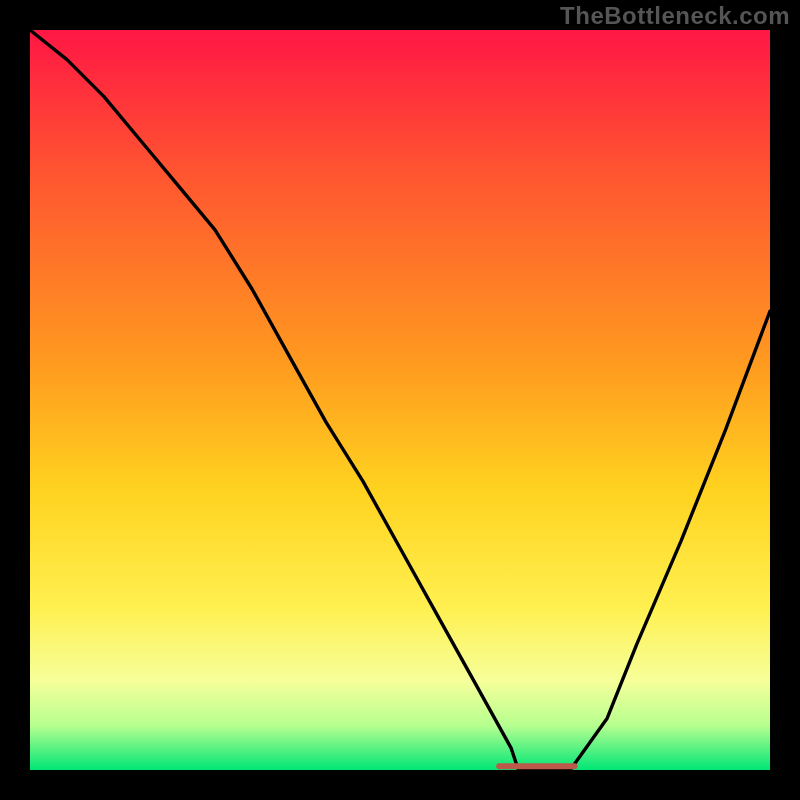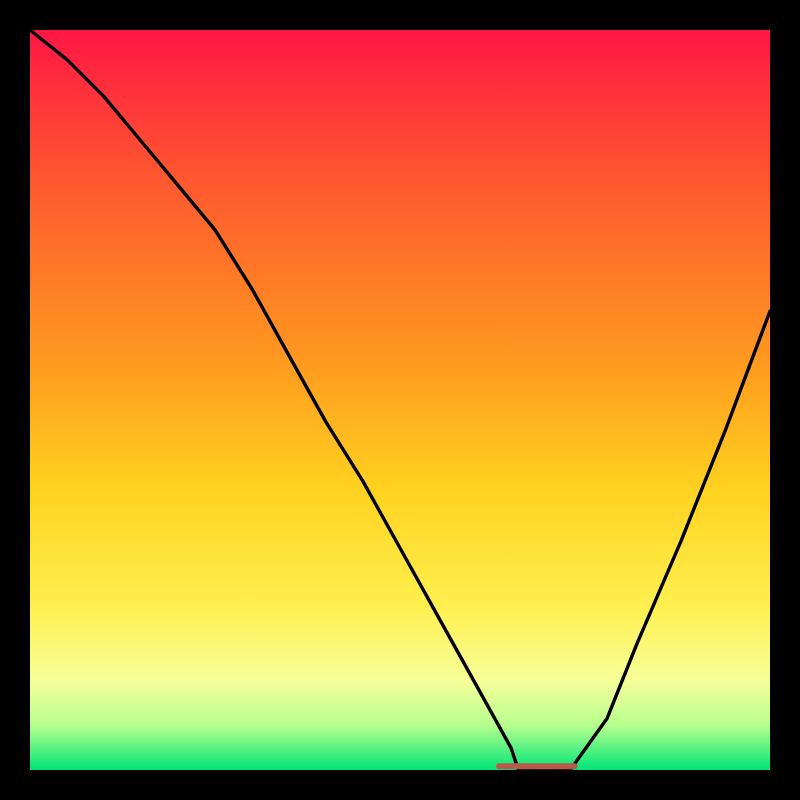--- a/index.html
+++ b/index.html
@@ -33,20 +33,21 @@
     top: 0;
     width: 800px;
     height: 800px;
     z-index: 2;
   }
 </style>
 </head>
 <body>
 
 <div class="wrap">
+  <div class="watermark">TheBottleneck.com</div>
 
   <svg class="plot" viewBox="0 0 800 800" preserveAspectRatio="none">
     <defs>
       <linearGradient id="bg-grad" x1="0" y1="0" x2="0" y2="1">
       <stop offset="0.00%" stop-color="#ff1744"></stop>
           <stop offset="20.00%" stop-color="#ff5730"></stop>
           <stop offset="45.00%" stop-color="#ff9a1f"></stop>
           <stop offset="62.00%" stop-color="#ffd21f"></stop>
           <stop offset="78.00%" stop-color="#fff050"></stop>
           <stop offset="88.00%" stop-color="#f6ff9a"></stop>

